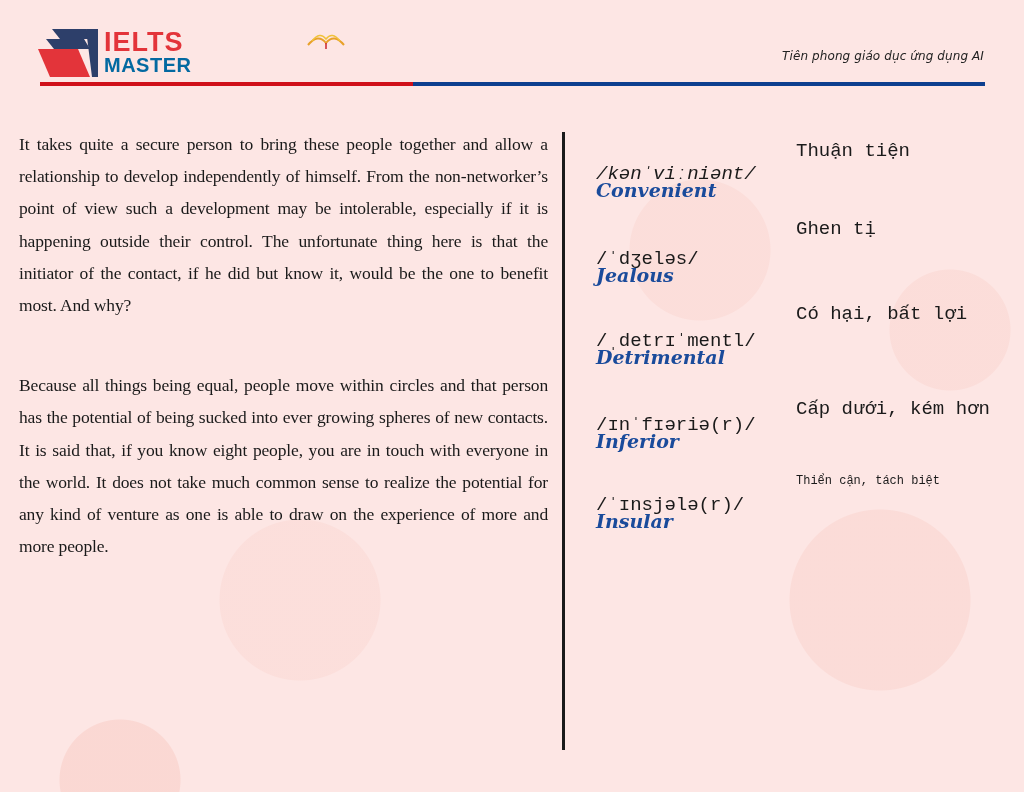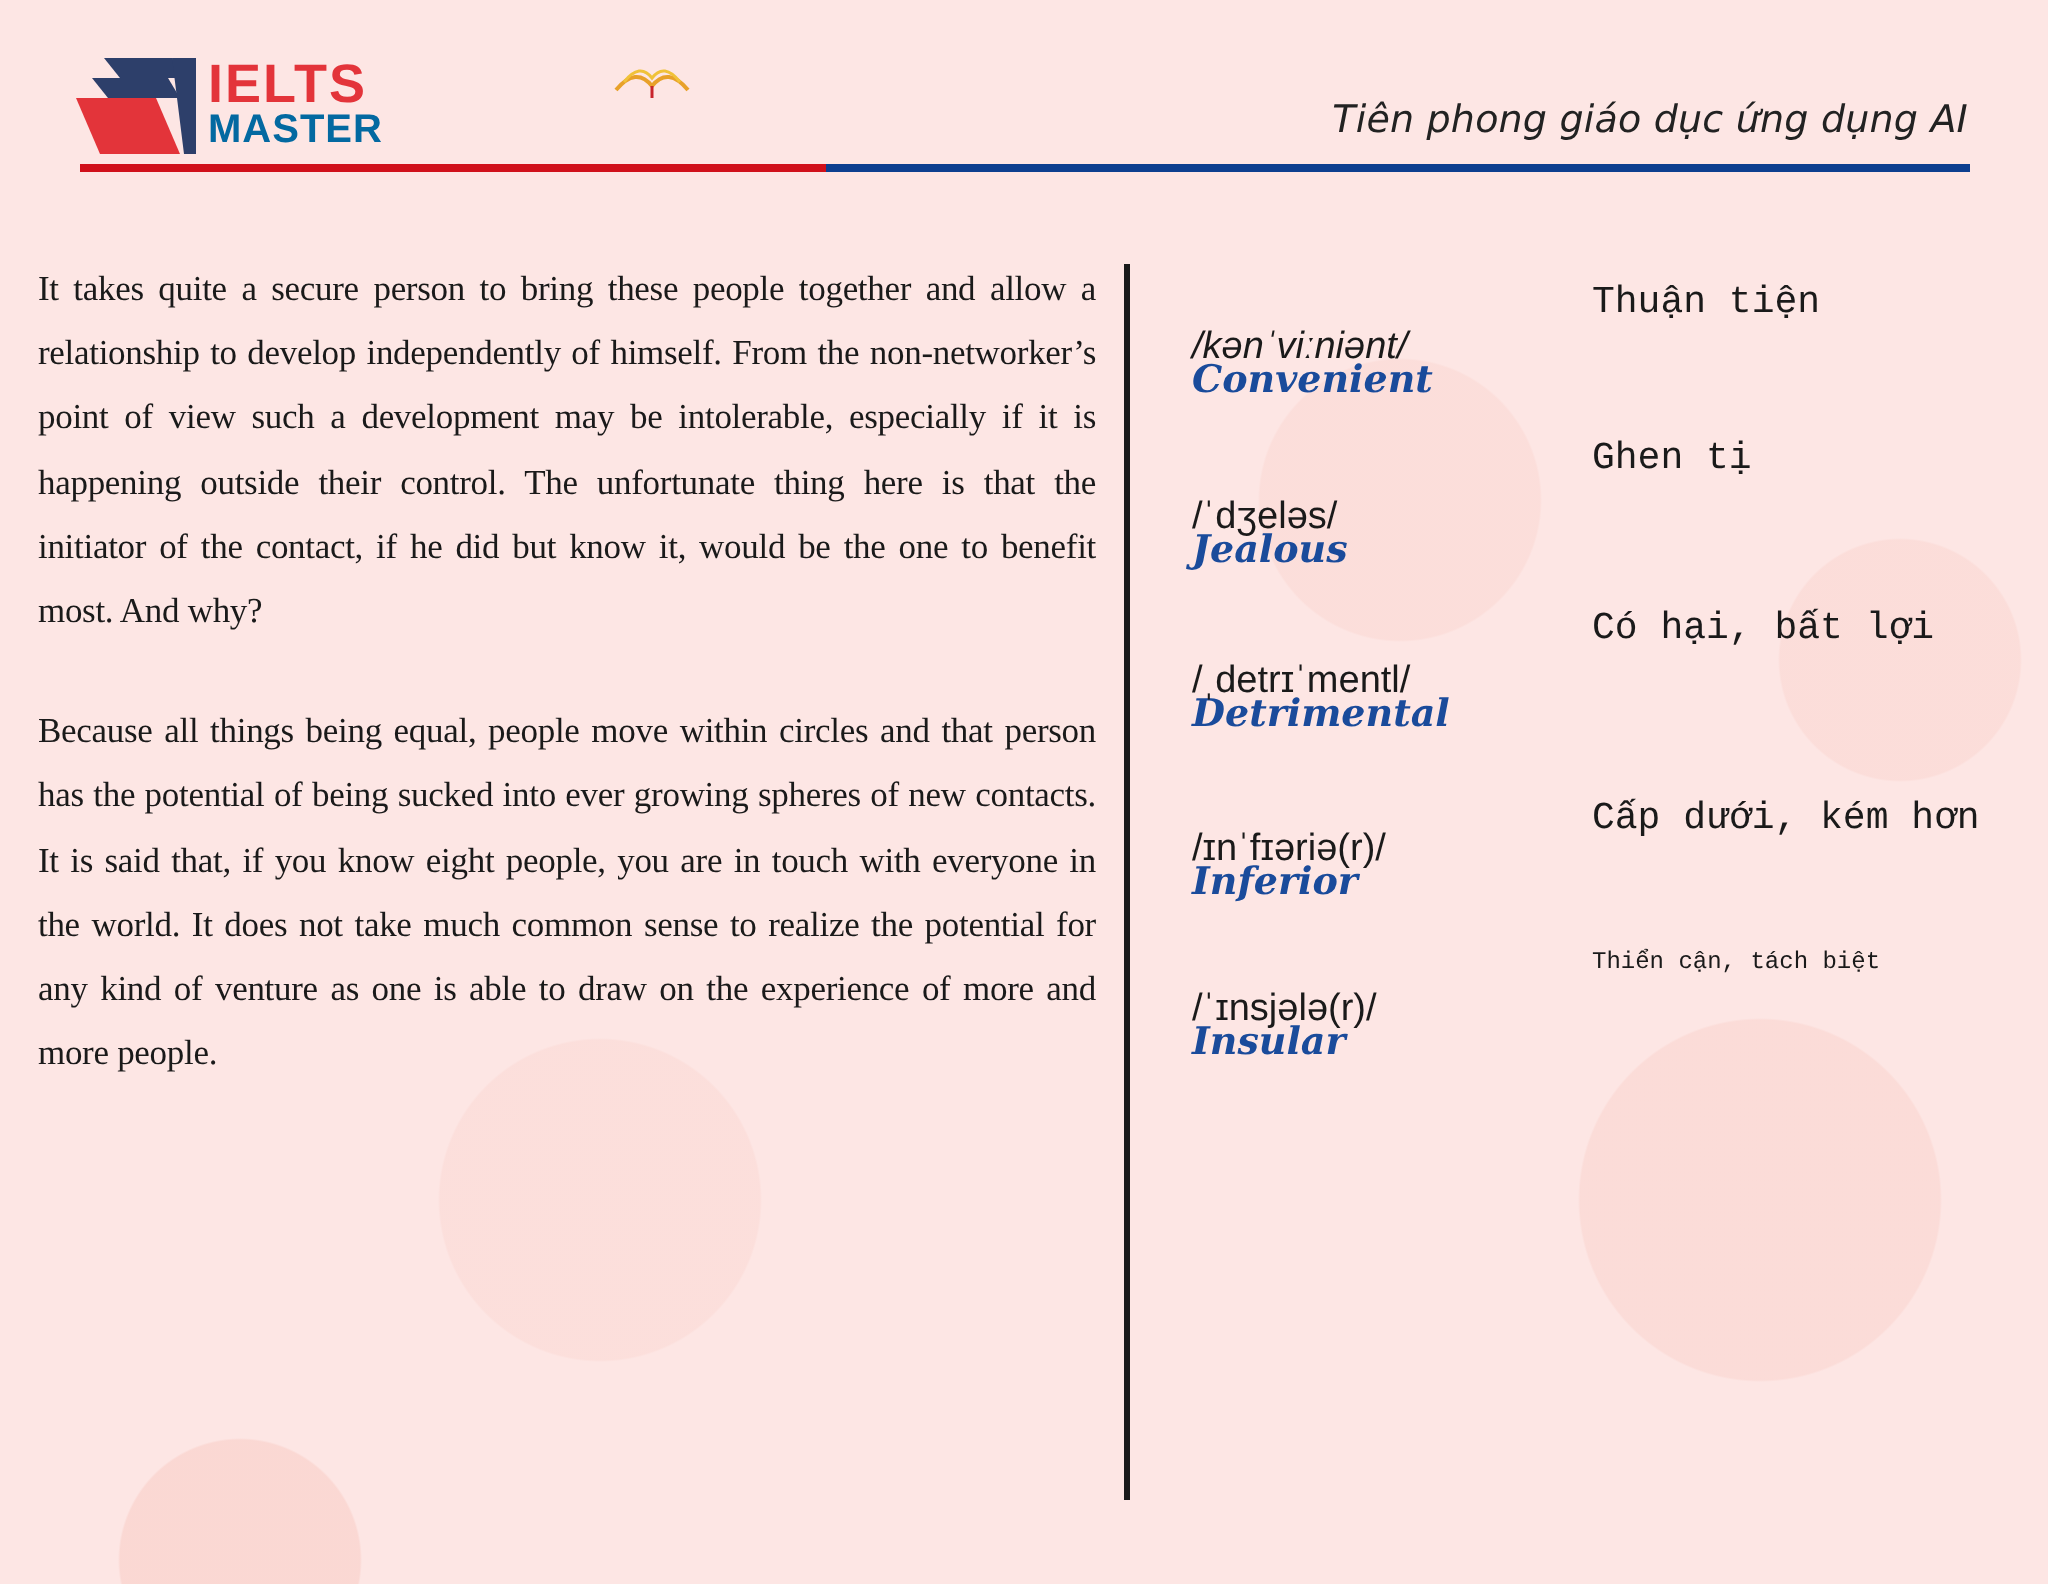--- a/index.html
+++ b/index.html
@@ -30,43 +30,43 @@
   }
   .logo-engo {
     position: absolute; left: 167px; top: 14px; font-family: "Liberation Serif", serif;
     font-size: 25px; color: #c8242c; line-height: 28px; letter-spacing: 0.3px;
   }
   .logo-engo .now { font-weight: normal; }
   .logo-engo .engo { font-weight: bold; }
   .book-icon { position: absolute; left: 268px; top: 2px; width: 40px; height: 22px; }
   .tagline {
     position: absolute; right: 40px; top: 49px; font-family: "DejaVu Sans", sans-serif;
-    font-style: italic; font-size: 19px; color: #222; letter-spacing: 0.1px;
+    font-style: italic; font-size: 12px; color: #222; letter-spacing: 0.1px;
   }
   .rule-red { position: absolute; left: 40px; top: 82px; width: 373px; height: 4px; background: #d0101a; }
   .rule-blue { position: absolute; left: 413px; top: 82px; width: 572px; height: 4px; background: #0d3f8f; }
 
   .passage {
     position: absolute; left: 19px; top: 128px; width: 529px;
     font-family: "DejaVu Serif", serif; font-size: 17.5px; line-height: 32.2px;
     color: #1a1a1a; text-align: justify; letter-spacing: -0.15px;
   }
   .passage p { margin: 0; font-family: Liberation Serif, serif; }
-  .passage p + p { margin-top: 28px; }
+  .passage p + p { margin-top: 48px; }
 
   .divider { position: absolute; left: 562px; top: 132px; width: 3px; height: 618px; background: #1a1a1a; }
 
   .vocab { position: absolute; left: 596px; top: 0; width: 420px; }
   .vocab-item { position: absolute; left: 0; width: 420px; }
   .word {
     position: absolute; left: 0; top: 0; font-family: "DejaVu Serif", serif;
     font-weight: bold; font-style: italic; font-size: 19px; color: #1a4b9b; white-space: nowrap; margin-top: 46px;
   }
   .ipa {
-    position: absolute; left: 0; top: 30px; font-family: Liberation Sans, sans-serif;
+    position: absolute; left: 0; top: 30px; font-family: Liberation Mono, monospace;
     font-size: 19px; color: #1a1a1a; white-space: nowrap;
   }
   .ipa.italic { font-style: italic; }
   .meaning {
     position: absolute; left: 200px; font-family: Liberation Mono, monospace;
     font-size: 19px; color: #1a1a1a; white-space: nowrap; text-align: right;
   }
   .meaning.small { font-size: 12px; }
 </style>
 </head>

